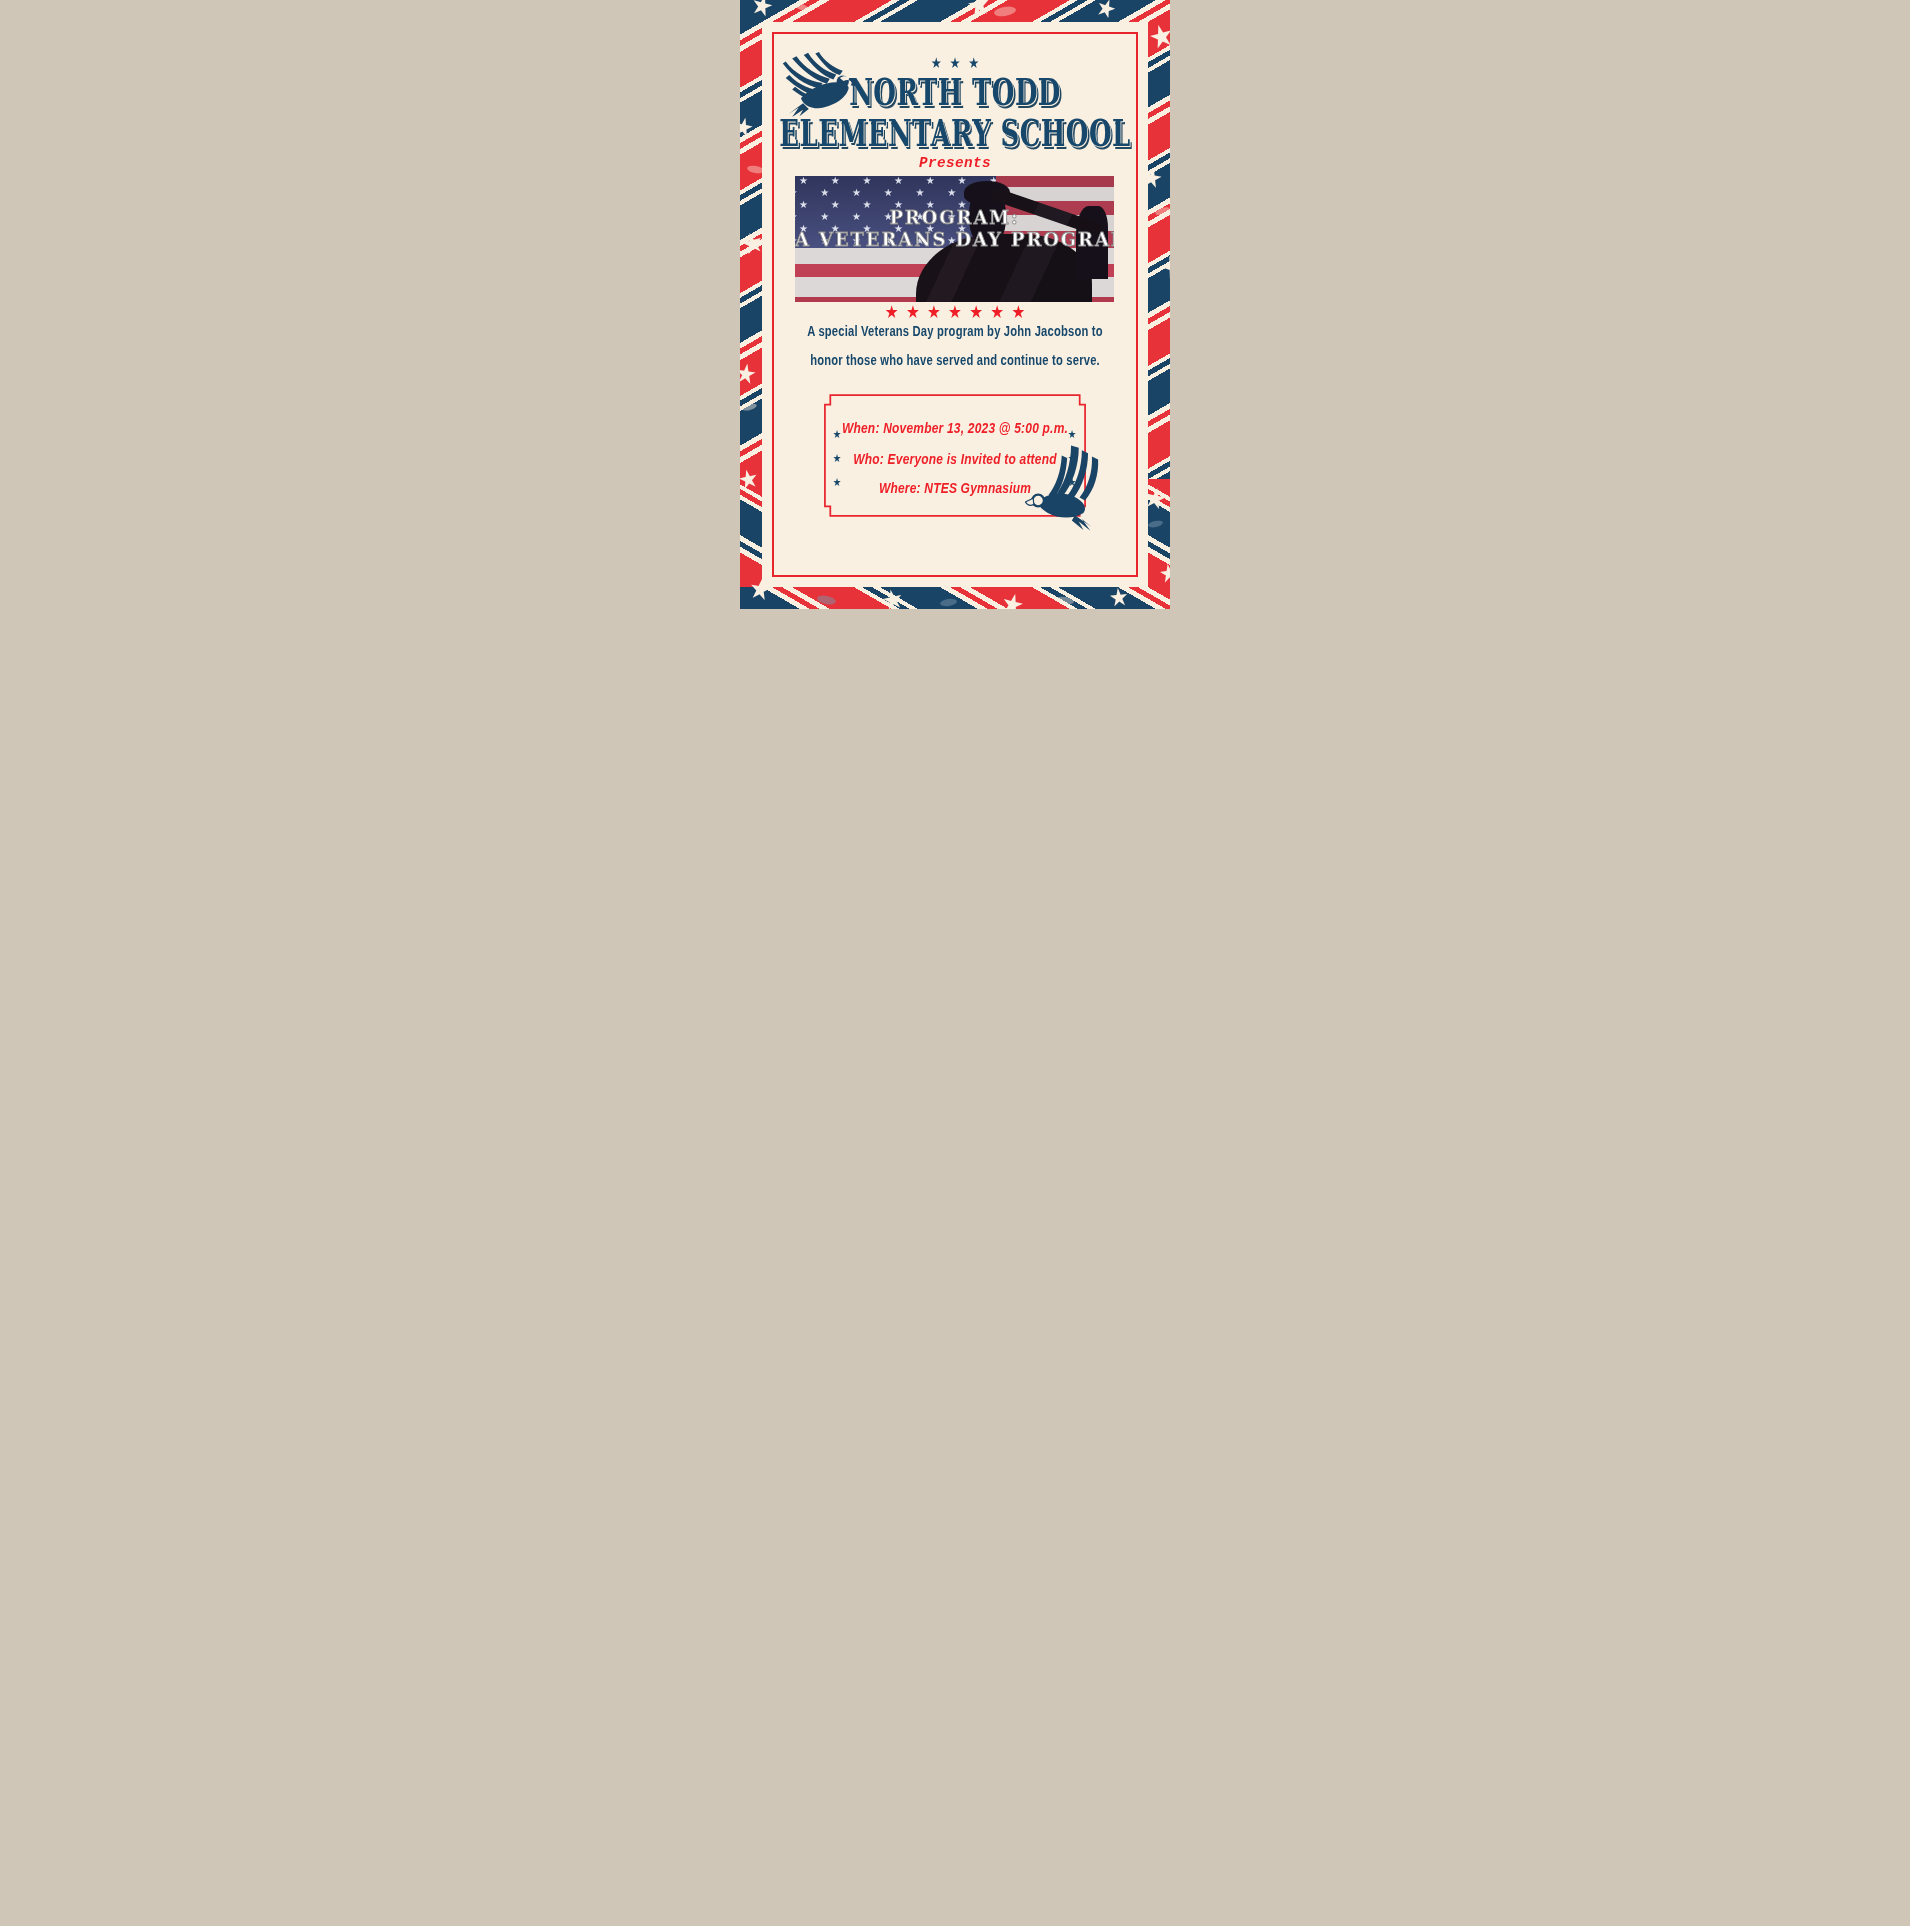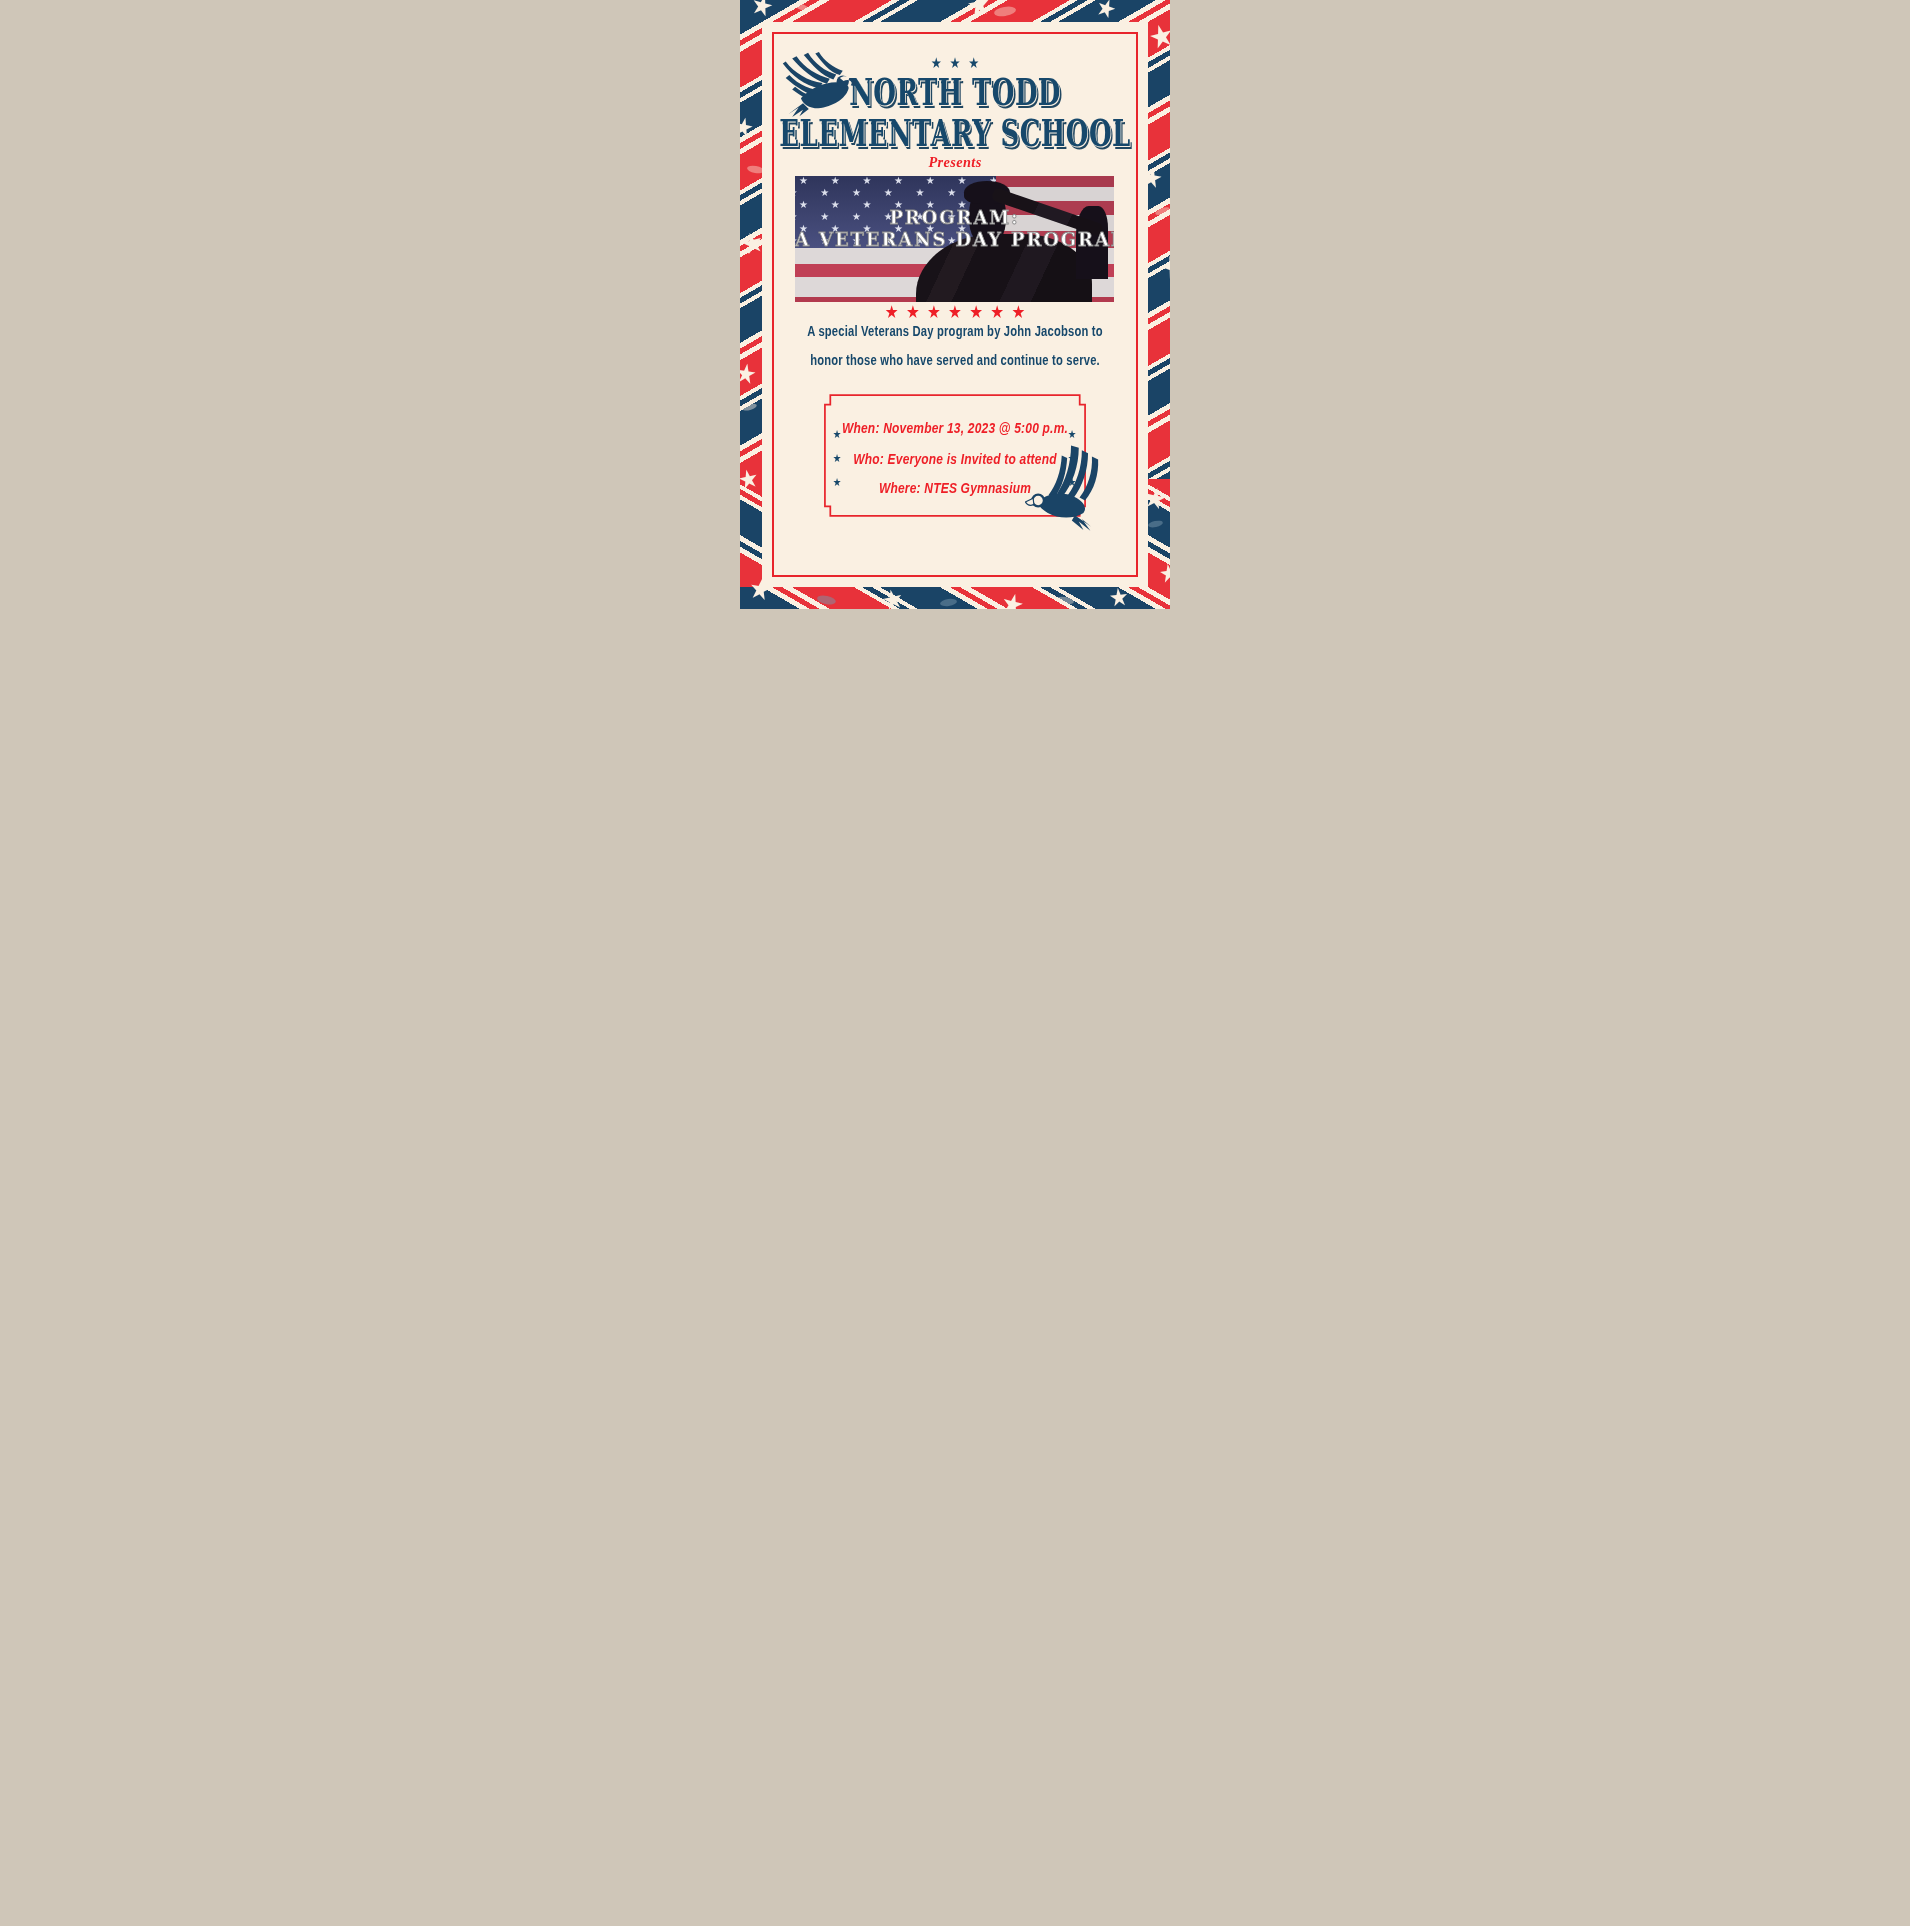--- a/index.html
+++ b/index.html
@@ -34,21 +34,21 @@
   .top-stars{position:absolute; left:0; right:0; top:56px; z-index:4; display:flex;
     justify-content:center; gap:7.7px; font-size:12.3px; color:var(--navy-text); transform:scaleY(1.2);}
   .title-line{position:absolute; left:0; right:0; height:36px; z-index:4;
     display:flex; align-items:center; justify-content:center; white-space:nowrap;
     color:var(--navy-text); font-family:"DejaVu Serif",serif; font-weight:bold; font-size:28px;
     letter-spacing:0.4px; transform:scale(.93,1.32);
     text-shadow:0.8px 0.8px 0 var(--cream), 2.3px 1.9px 0 rgba(21,61,90,.95);}
   .title-line.l1{top:74px;} .title-line.l2{top:115px;}
   .presents{position:absolute; left:0; right:0; top:153px; height:19px; z-index:4;
     display:flex; align-items:center; justify-content:center;
-    color:var(--red-text); font-family:Liberation Serif, serif; font-style:italic; font-weight:bold;
+    color:var(--red-text); font-family:Liberation Mono, monospace; font-style:italic; font-weight:bold;
     font-size:14.3px; letter-spacing:0.4px;}
 
   
   .photo{position:absolute; left:55px; top:176px; width:319px; height:126px; z-index:4; overflow:hidden;
     background:linear-gradient(180deg,
       #a83a4e 0 9%, #d8d3d3 9% 20%, #ad3c50 20% 31%, #d8d3d3 31% 44%, #b23e52 44% 57%,
       #ddd8d8 57% 70%, #c04056 70% 80%, #ddd8d8 80% 96%, #b23a4e 96% 100%);}
   .canton{position:absolute; left:0; top:0; width:63%; height:57.5%; overflow:hidden;
     background:linear-gradient(180deg,#2f355b,#4a5080);}
   .canton-stars{color:#e6e9f4; font-size:10px; line-height:12px; letter-spacing:10px;

